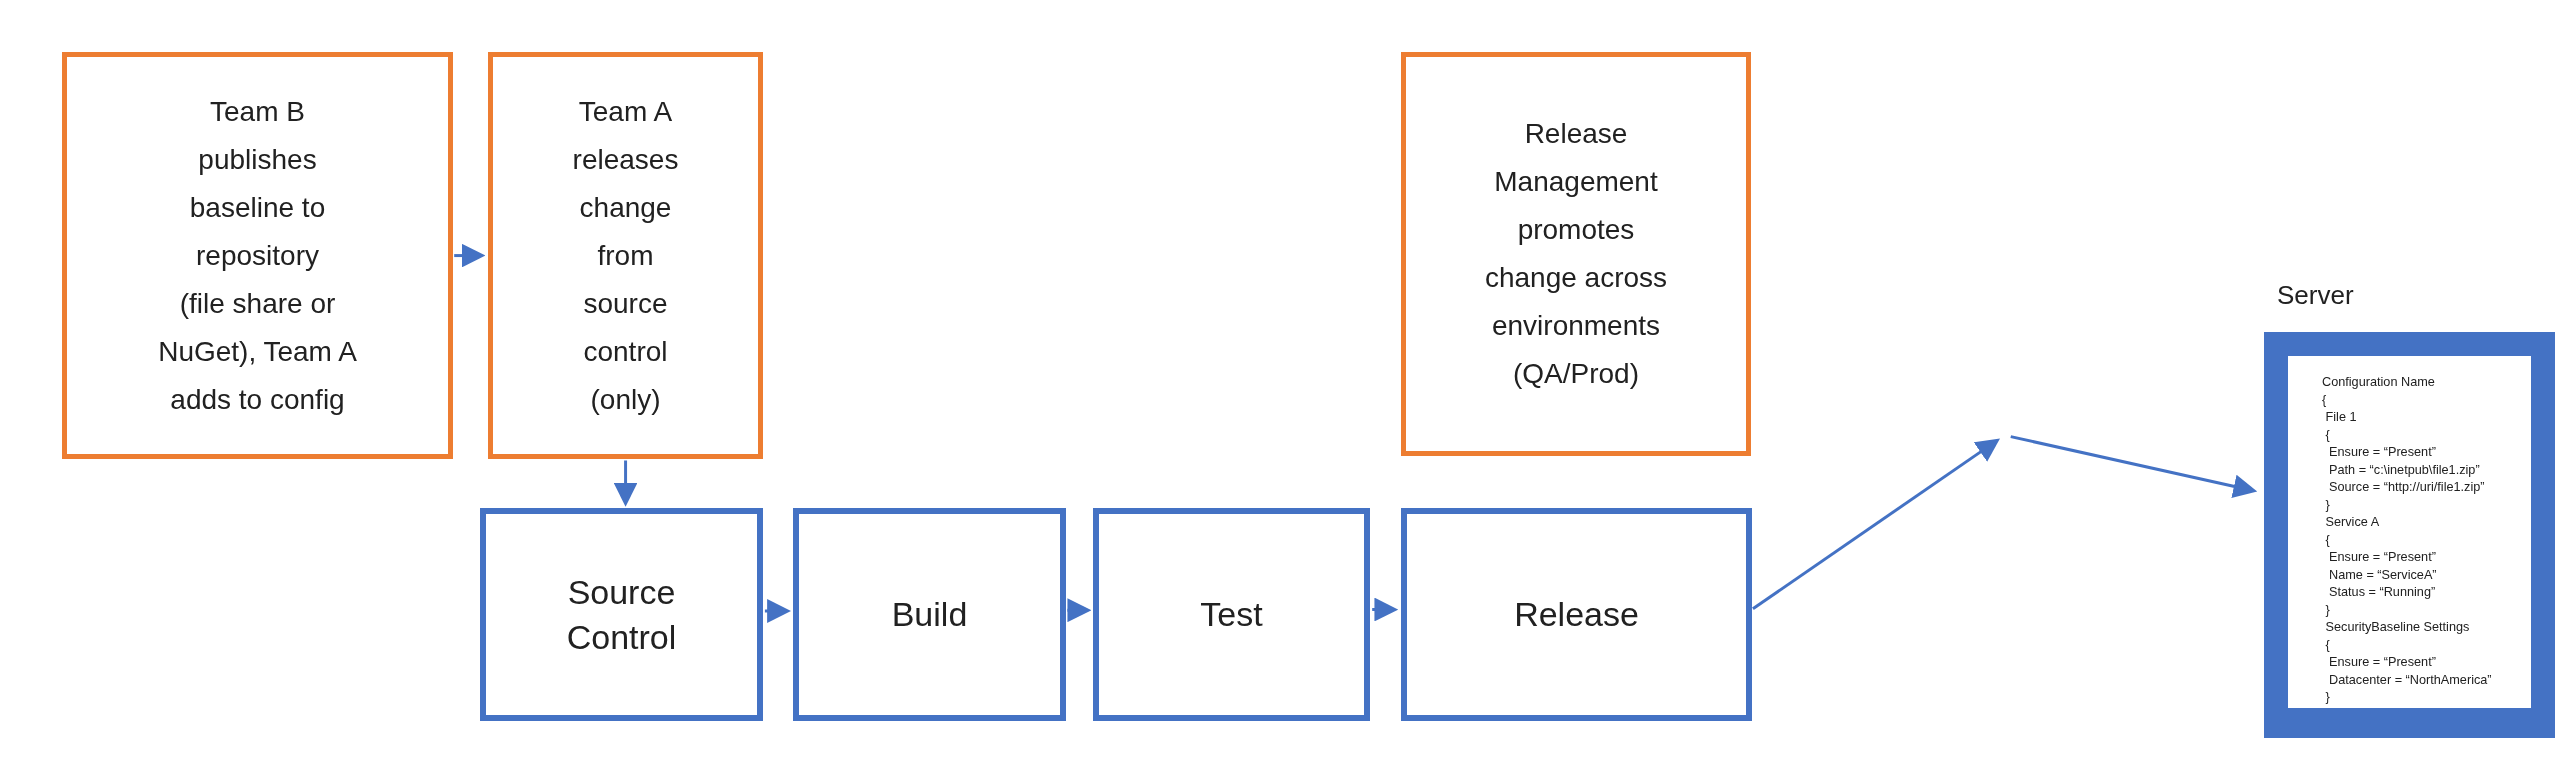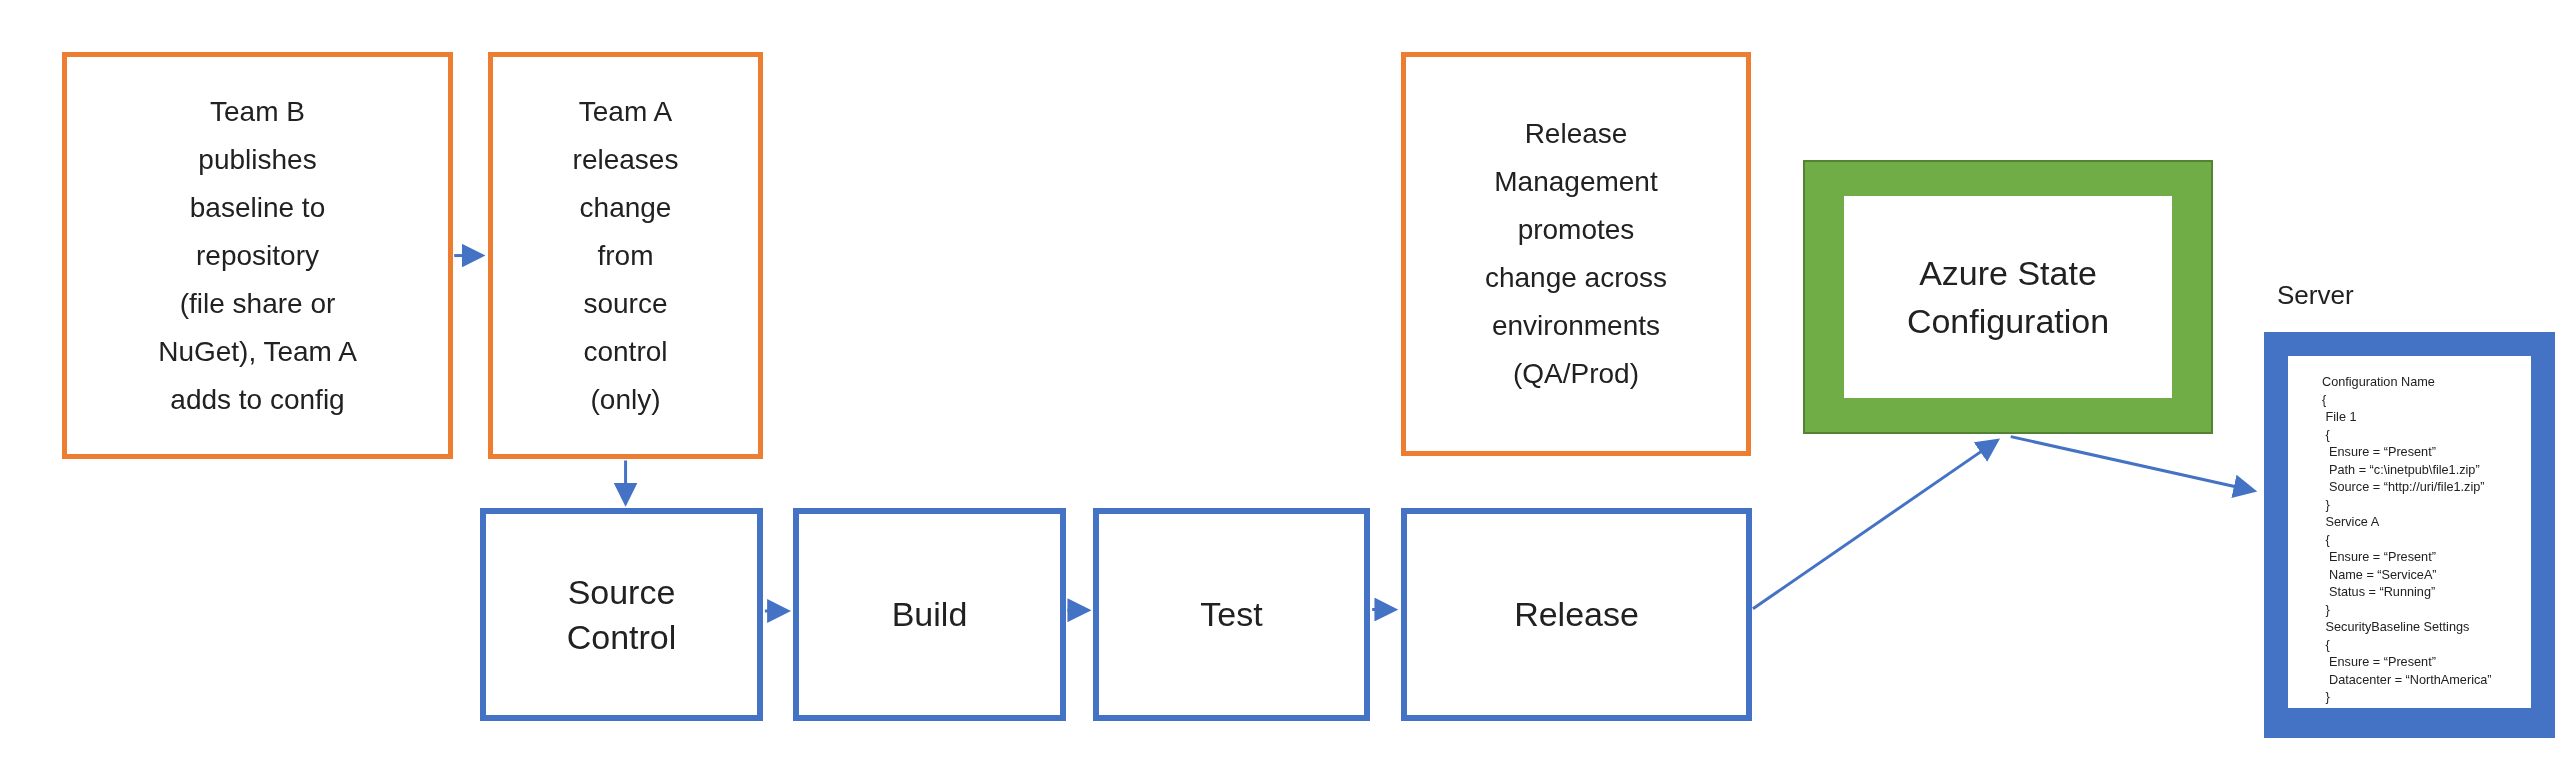--- a/index.html
+++ b/index.html
@@ -125,26 +125,20 @@
   </div>
 
   <div class="box blue-box" style="left:777px; top:508px; width:273px; height:213px;">
     <div class="box-label mid-label">Build</div>
   </div>
 
   <div class="box blue-box" style="left:1385px; top:508px; width:351px; height:213px;">
     <div class="box-label mid-label">Release</div>
   </div>
 
-  <div id="azure-frame">
-    <div id="azure-inner">
-      <div class="box-label">Azure State
-Configuration</div>
-    </div>
-  </div>
 
   <div id="server-label">Server</div>
 
   <div id="server-frame">
     <div id="server-inner">
       <div id="server-config">Configuration Name
 {
  File 1
  {
   Ensure = “Present”

